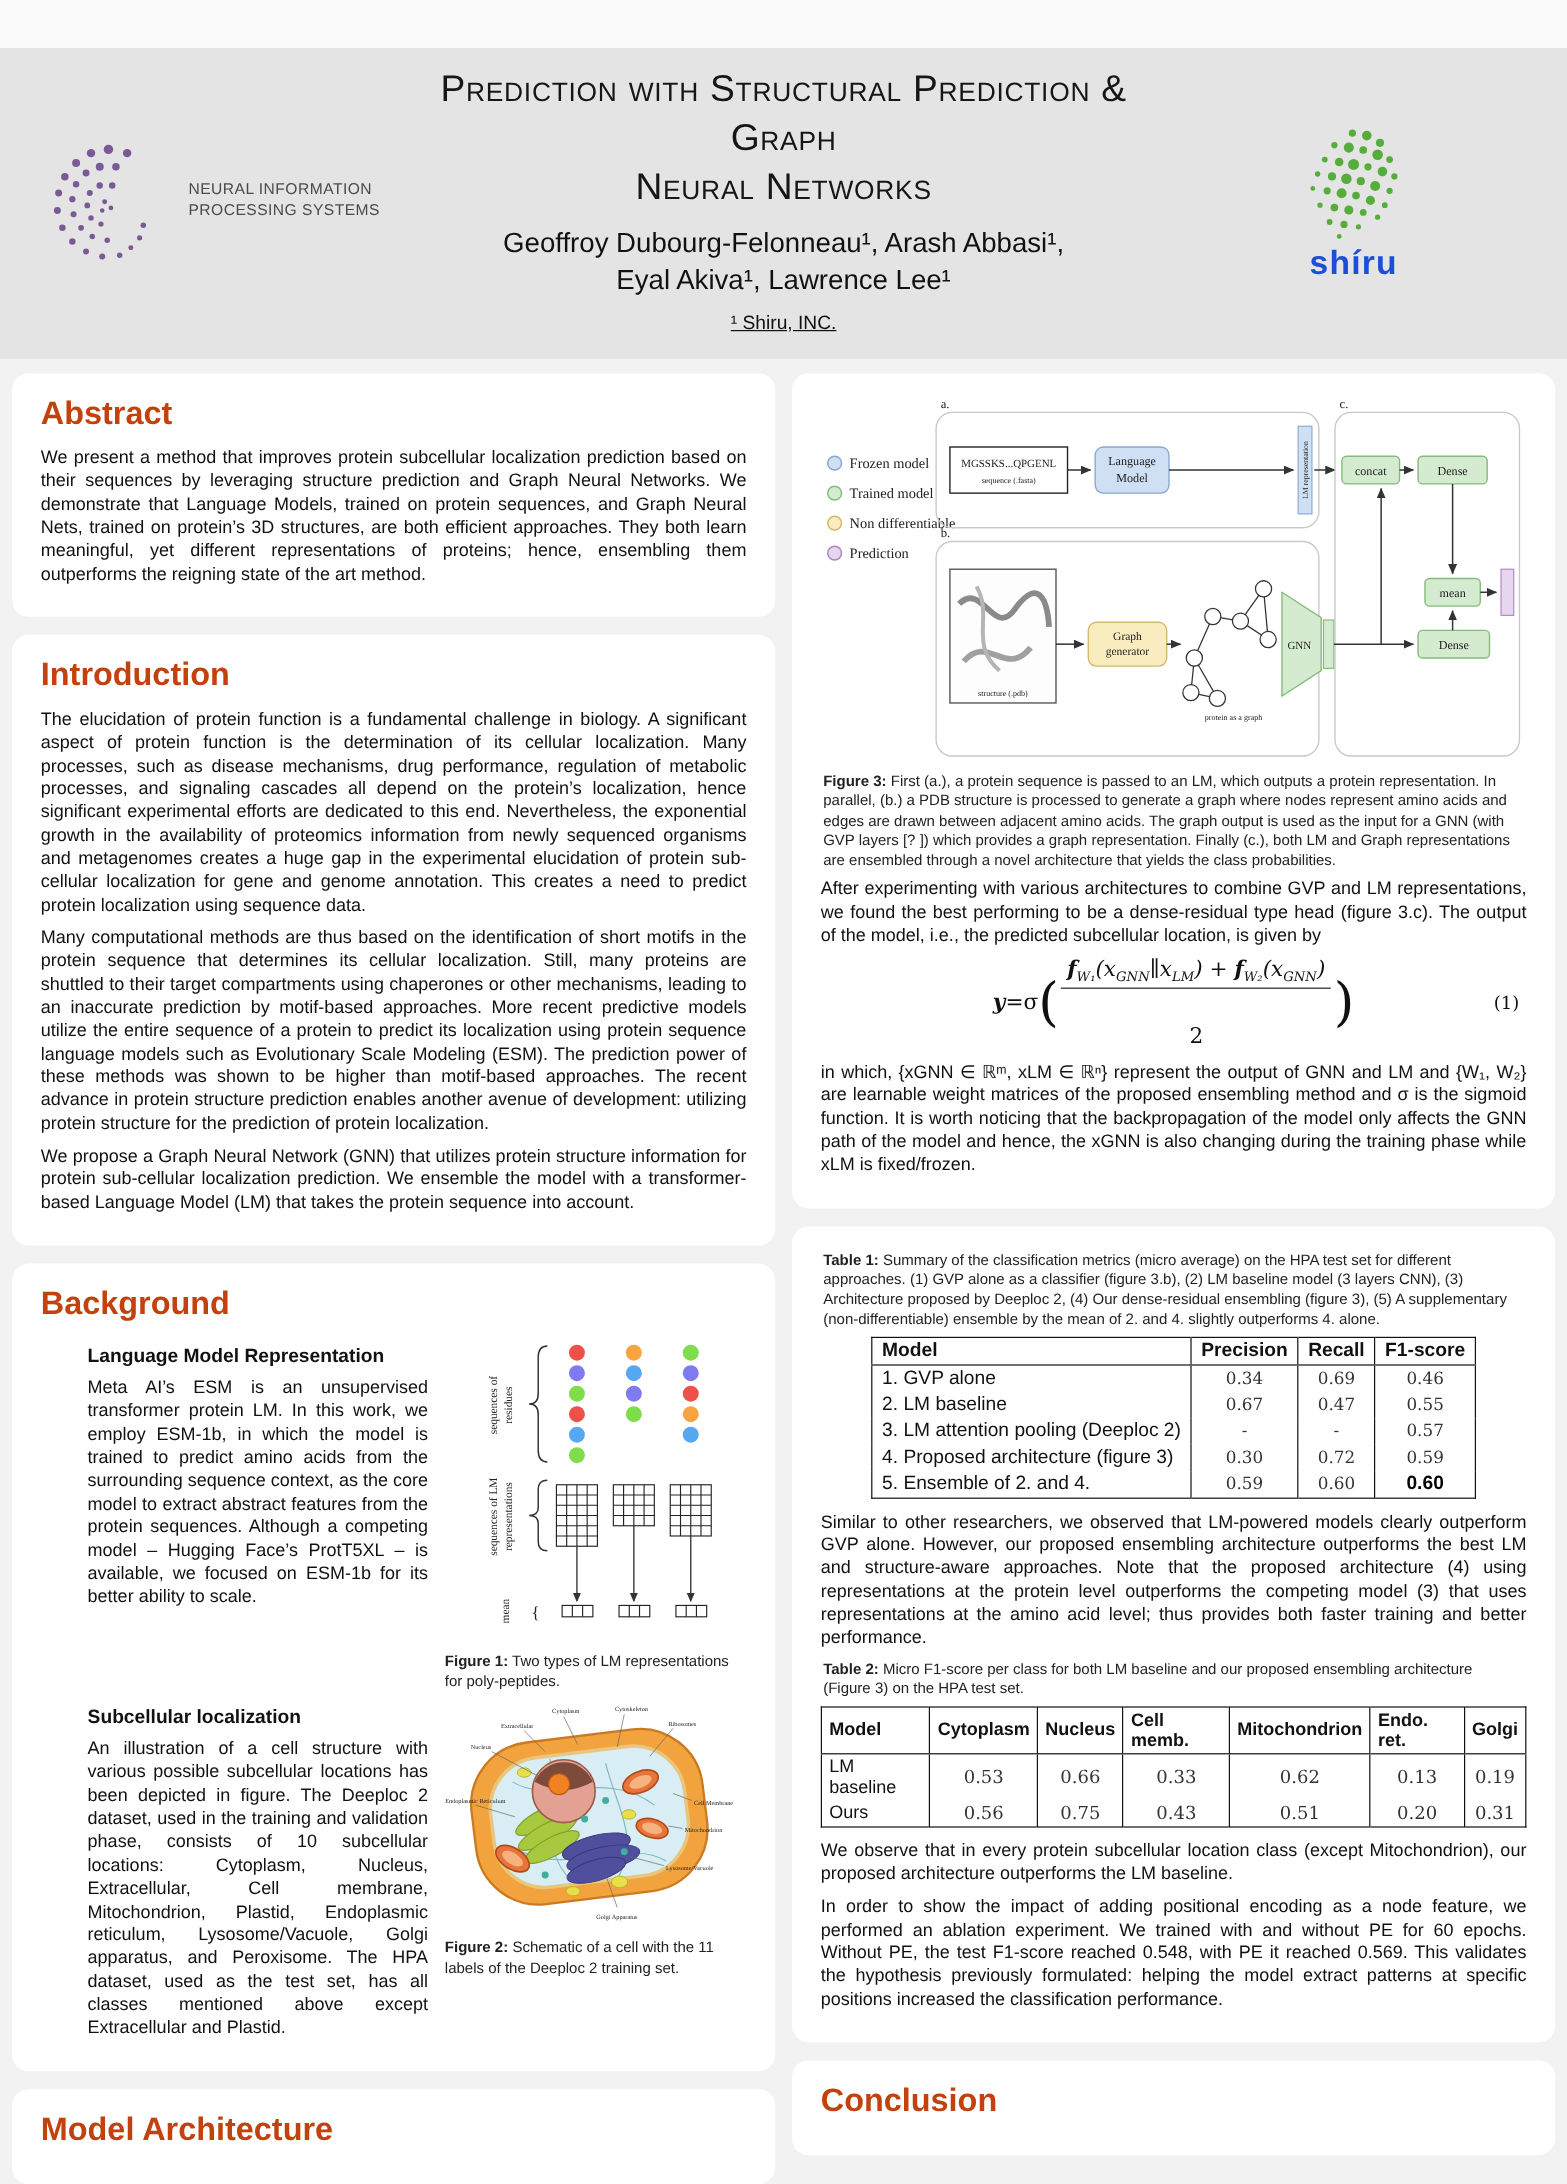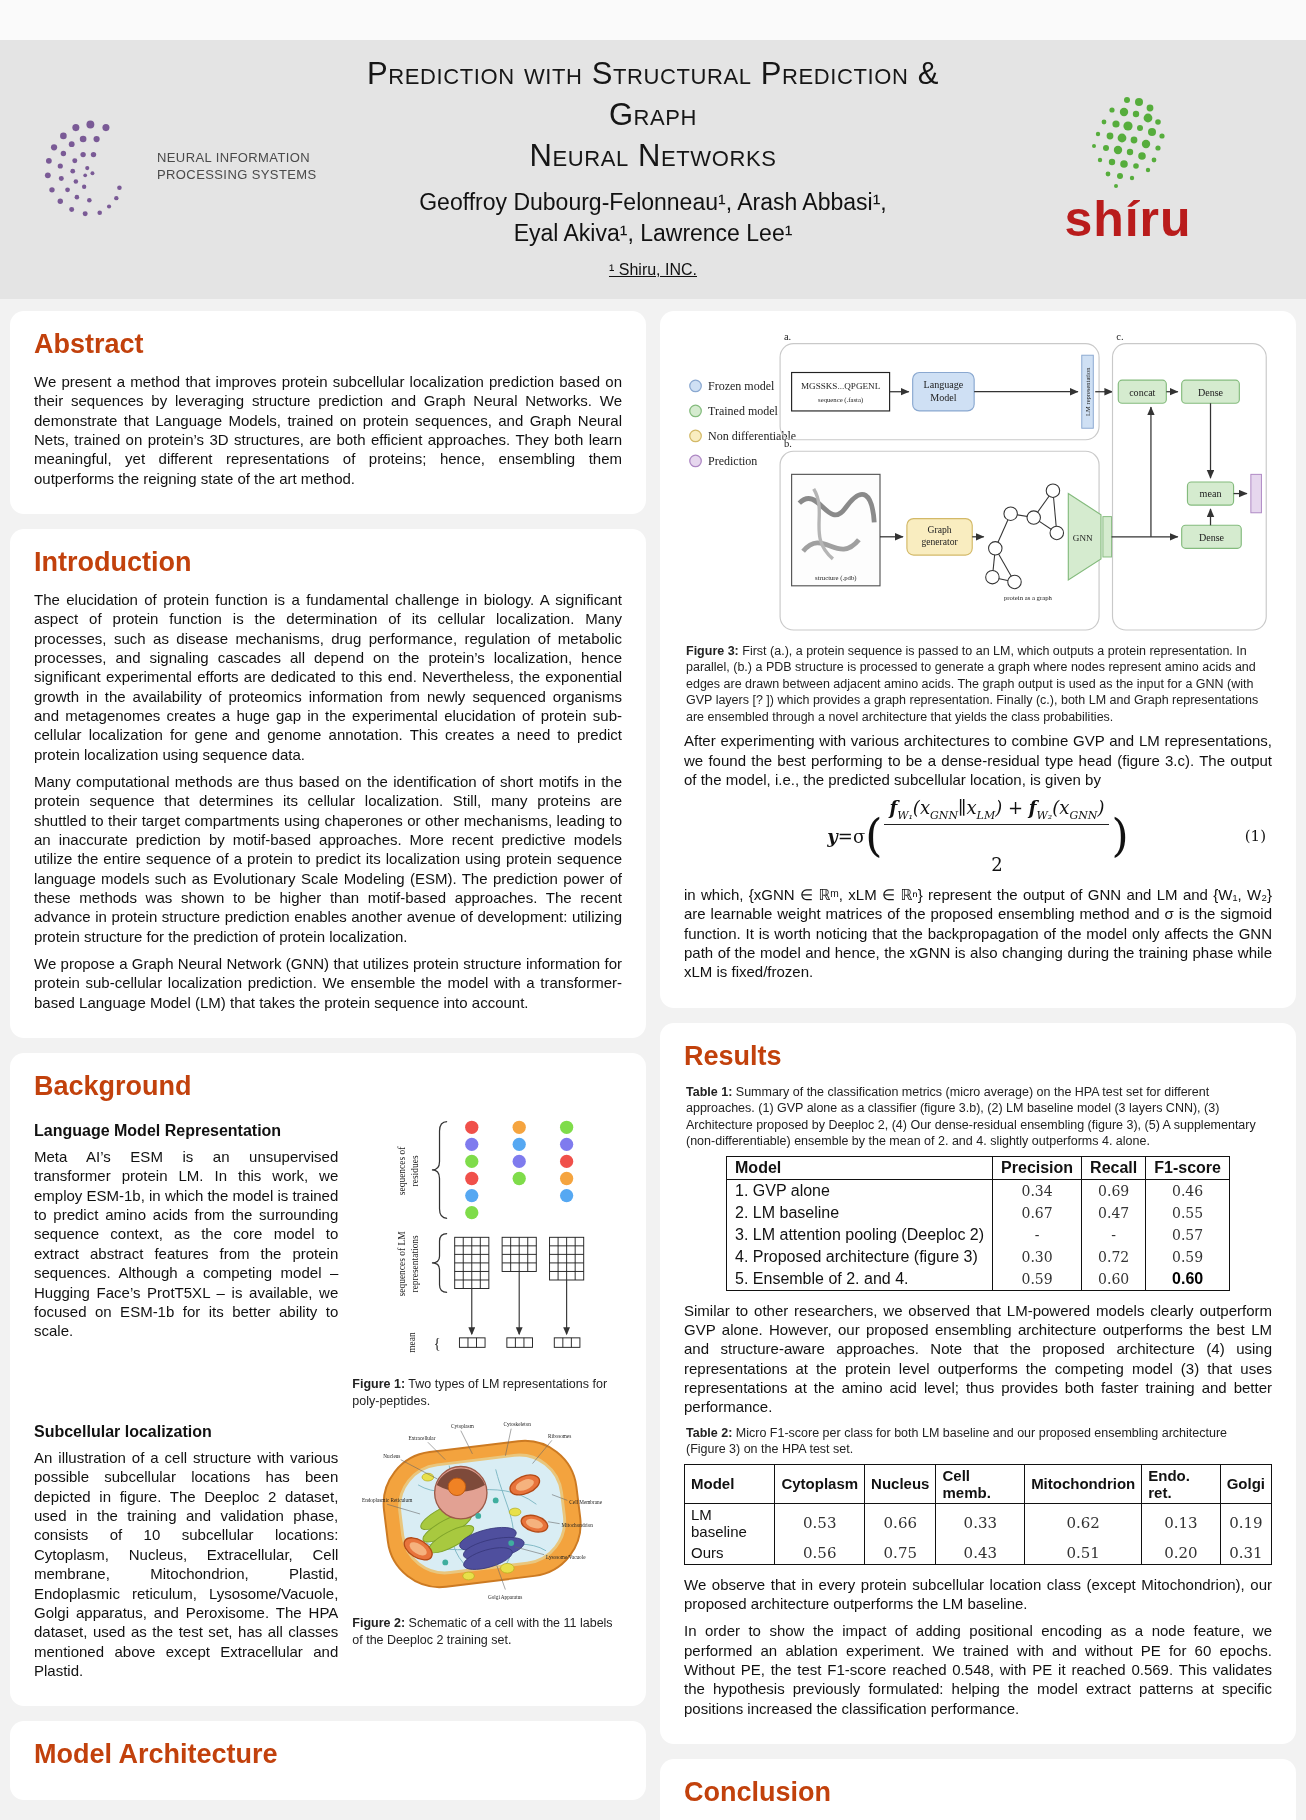--- a/index.html
+++ b/index.html
@@ -9,34 +9,34 @@
   
   .top-strip { height:40px; background:#fafafa; }
   .header { background:#e4e4e4; padding:14px 28px 20px; display:flex; align-items:center; }
   .logo-left { width:300px; display:flex; align-items:center; gap:25px; }
   .neurips-text { font-size:13px; color:#4a4a4a; letter-spacing:0.4px; line-height:1.35; }
   .header-center { flex:1; text-align:center; }
   .poster-title { font-variant:small-caps; font-size:31px; line-height:1.32; font-weight:400; color:#161616; letter-spacing:0.6px; }
   .authors { font-size:23px; margin-top:10px; line-height:1.35; color:#111; }
   .affiliation { font-size:16px; margin-top:12px; color:#111;text-decoration:underline; }
   .logo-right { width:300px; display:flex; flex-direction:column; align-items:center; }
-  .shiru-word { color:#b91c1c; font-size:50px; font-weight:600; letter-spacing:1px; line-height:1; margin-top:2px; }
+  .shiru-word { color:#1d4ed8; font-size:28px; font-weight:600; letter-spacing:1px; line-height:1; margin-top:2px; }
 
   
   .content { display:flex; gap:14px; padding:12px 10px; align-items:flex-start; }
   .col { width:636px; display:flex; flex-direction:column; gap:15px; }
   .card { background:#fff; border-radius:14px; padding:16px 24px 18px; }
   h2.section { color:#c2410c; font-size:27px; font-weight:700; margin:2px 0 12px; }
   h3.sub { font-size:16px; font-weight:700; margin:8px 0 7px; }
   p.body { font-size:15px; line-height:1.29; text-align:justify; margin-bottom:8px; }
   .caption { font-size:12.5px; line-height:1.32; color:#222; margin:4px 2px 6px; }
   .caption b { font-weight:700; }
 
   .bg-row { display:flex; gap:12px; }
-  .bg-text { flex:1.12; }
+  .bg-text { flex:1.12;margin-left:39px; }
   .bg-fig { flex:1; display:flex; flex-direction:column; align-items:center; }
 
   
   table.dtable { border-collapse:collapse; margin:4px auto 10px; border:1.5px solid #111; }
   .dtable th, .dtable td { border-left:1px solid #111; padding:2px 8px; font-size:16px; }
   .dtable th:first-child, .dtable td:first-child { border-left:none; }
   .dtable thead th { border-bottom:1.5px solid #111; font-weight:700; text-align:left; }
   .dtable td.num { font-family:"DejaVu Serif", serif; font-size:14px; color:#333; text-align:center; }
   .dtable td.bnum { font-family:"Liberation Sans", sans-serif; font-weight:700; color:#000; text-align:center; }
   .dtable.t2 th, .dtable.t2 td { padding:2px 6px; font-size:15px; }
@@ -456,21 +456,20 @@
             <span class="fbot">2</span>
           </span>
           <span class="paren">)</span>
         <span class="eq-number">(1)</span>
       </div>
 
       <p class="body">in which, {xGNN ∈ ℝᵐ, xLM ∈ ℝⁿ} represent the output of GNN and LM and {W₁, W₂} are learnable weight matrices of the proposed ensembling method and σ is the sigmoid function. It is worth noticing that the backpropagation of the model only affects the GNN path of the model and hence, the xGNN is also changing during the training phase while xLM is fixed/frozen.</p>
     </div>
 
     <div class="card">
-      <h2 class="section">Results</h2>
       <div class="caption">
         <b>Table 1:</b> <span>Summary of the classification metrics (micro average) on the HPA test set for different approaches. (1) GVP alone as a classifier (figure 3.b), (2) LM baseline model (3 layers CNN), (3) Architecture proposed by Deeploc 2, (4) Our dense-residual ensembling (figure 3), (5) A supplementary (non-differentiable) ensemble by the mean of 2. and 4. slightly outperforms 4. alone.</span>
       </div>
       <table class="dtable">
         <thead>
           <tr>
             <th>Model</th>
             <th>Precision</th>
             <th>Recall</th>
             <th>F1-score</th>

